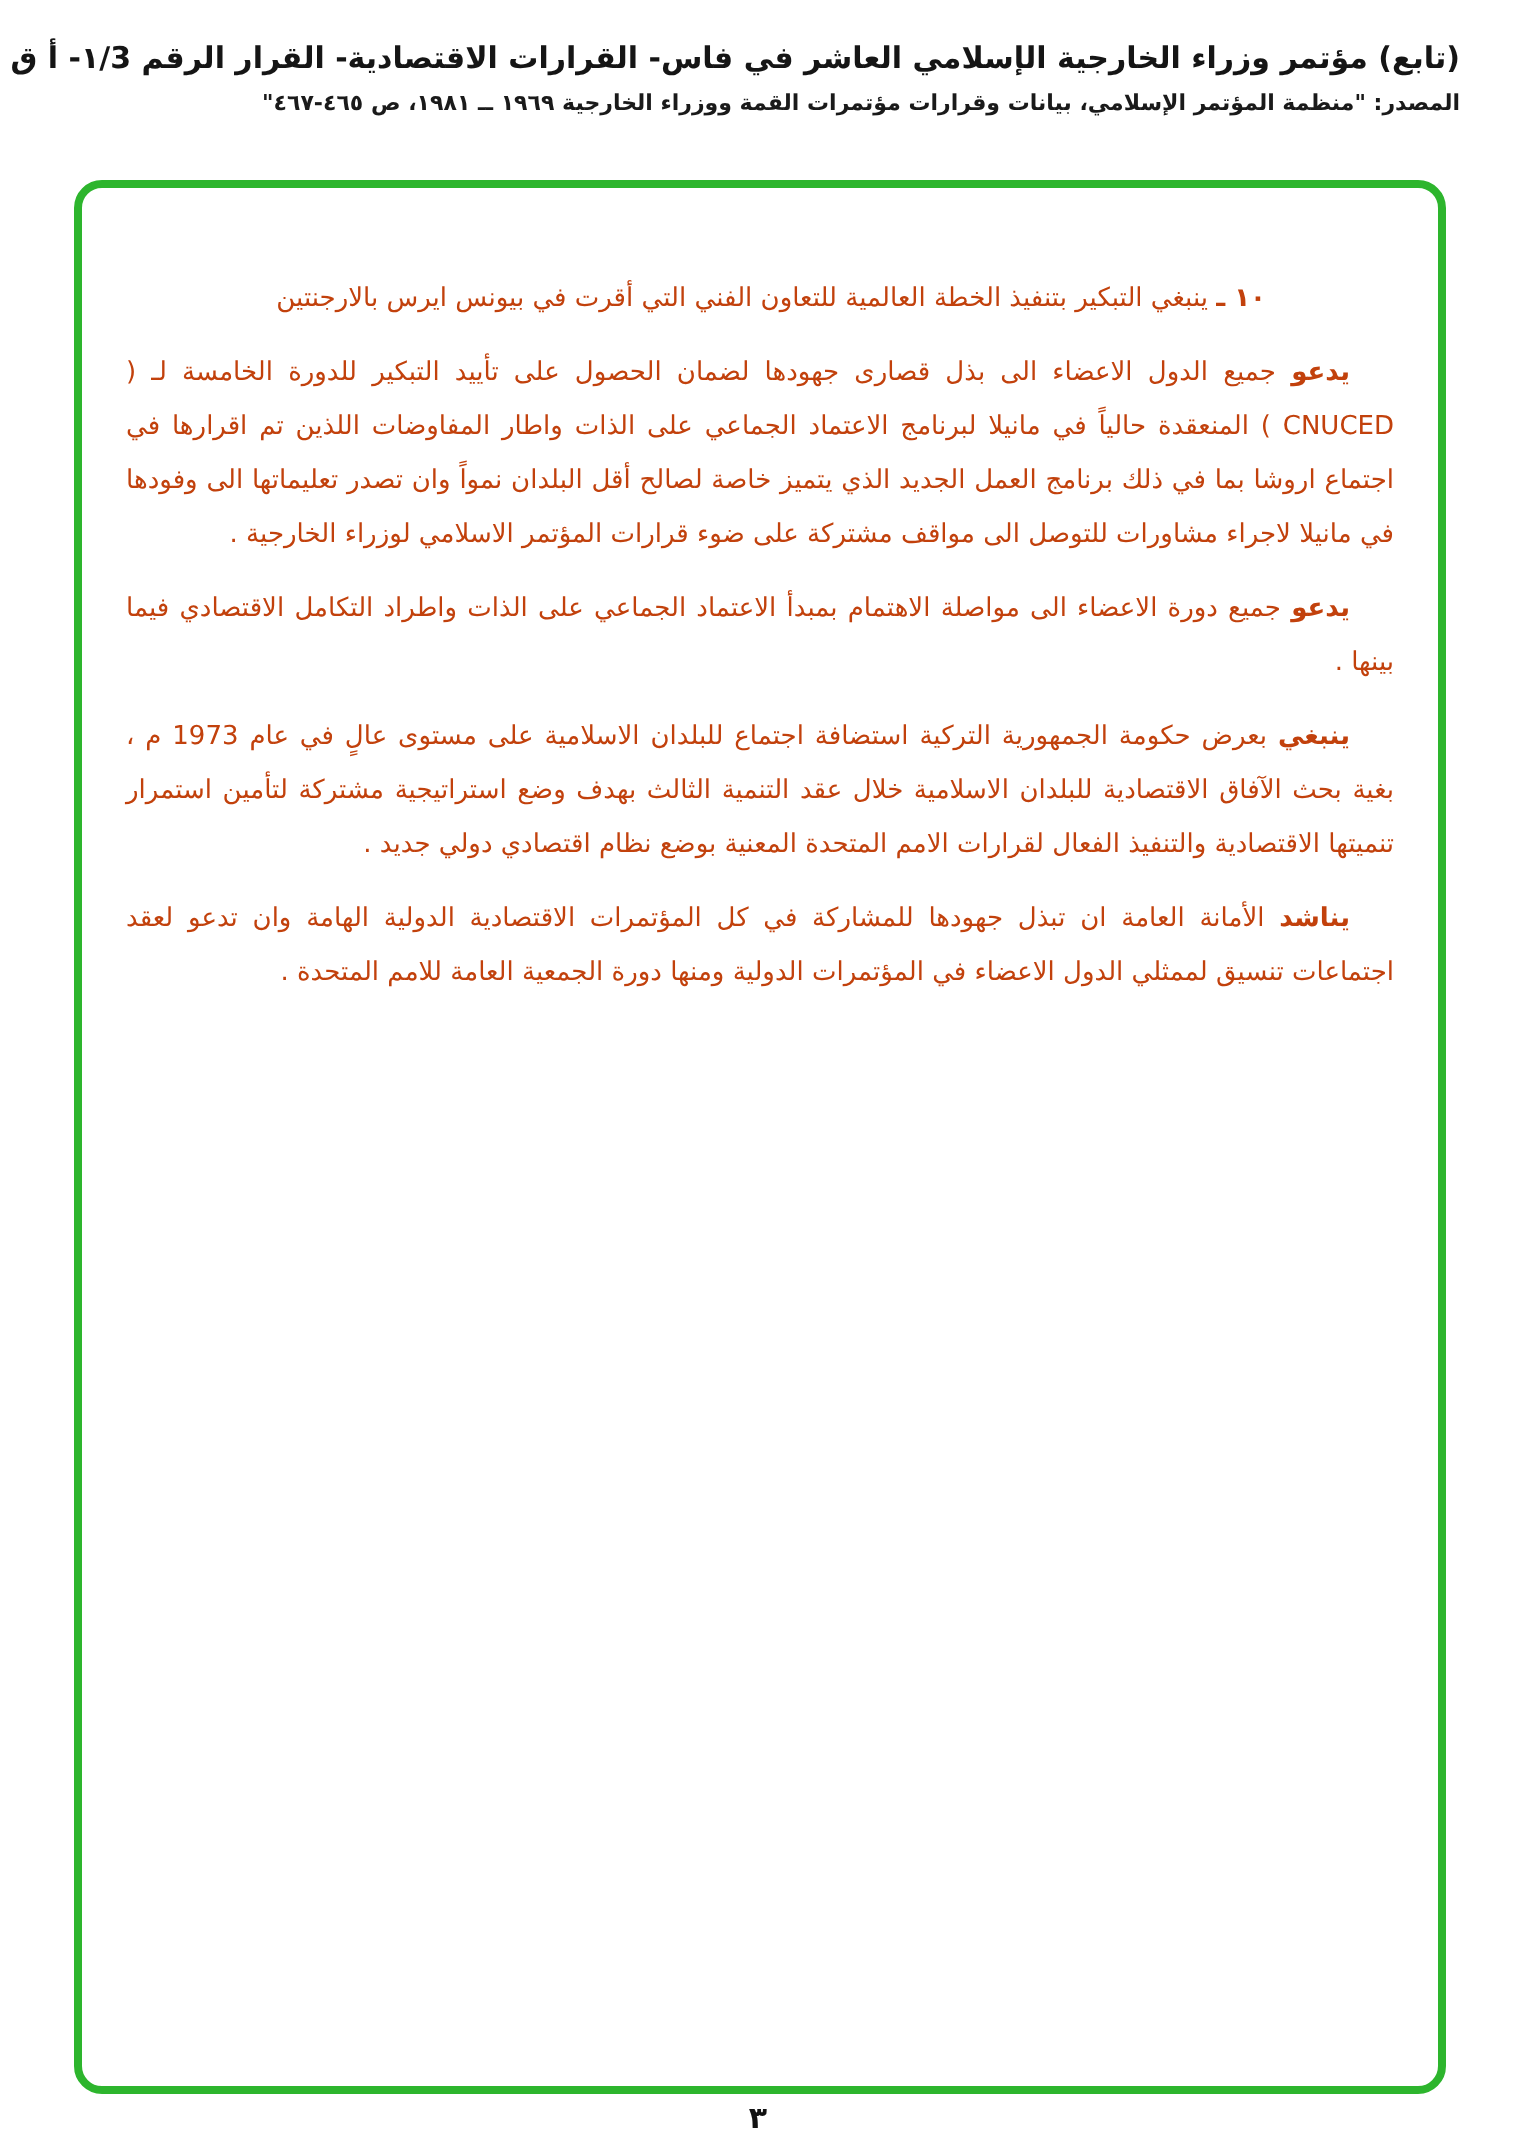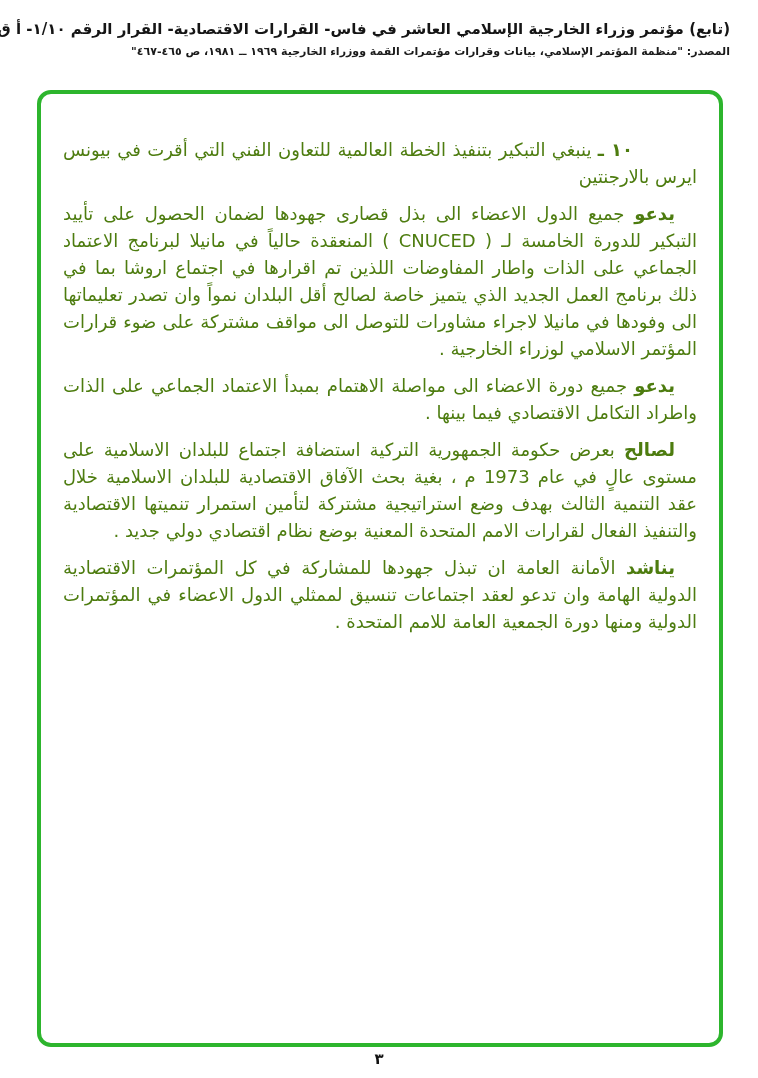--- a/index.html
+++ b/index.html
@@ -44,24 +44,24 @@
     left: 37px;
     width: 686px;
     height: 957px;
     box-sizing: border-box;
     border: 4px solid #2db52d;
     border-radius: 14px;
     background: #ffffff;
   }
   .body-text {
     padding: 42px 22px 0 22px;
-    font-size: 18px;
+    font-size: 13px;
     line-height: 27px;
     text-align: justify;
-    color: #4d7c0f;
+    color: #c2410c;
   }
   .body-text p {
     margin: 0 0 10px 0;
     text-indent: 22px;
   }
   .body-text p.indent-lg {
     text-indent: 64px;
   }
   .lead {
     font-weight: bold;
@@ -76,35 +76,35 @@
     font-weight: bold;
     color: #111;
   }
 </style>
 </head>
 <body>
 
 <div class="sheet">
 
   <header class="doc-header">
-    <div class="header-line1">(تابع)  مؤتمر وزراء الخارجية الإسلامي العاشر في فاس- القرارات الاقتصادية- القرار الرقم ١/١٠- أ ق</div>
+    <div class="header-line1">(تابع)  مؤتمر وزراء الخارجية الإسلامي العاشر في فاس- القرارات الاقتصادية- القرار الرقم ١/3- أ ق</div>
     <div class="header-line2">المصدر: "منظمة المؤتمر الإسلامي، بيانات وقرارات مؤتمرات القمة ووزراء الخارجية ١٩٦٩ ــ ١٩٨١،  ص ٤٦٥-٤٦٧"</div>
   </header>
 
   <div class="green-frame">
     <div class="body-text">
 
       <p class="indent-lg"><span class="lead">١٠ ـ</span> <span>ينبغي التبكير بتنفيذ الخطة العالمية للتعاون الفني التي أقرت في بيونس ايرس بالارجنتين</span></p>
 
       <p><span class="lead">يدعو</span> <span>جميع الدول الاعضاء الى بذل قصارى جهودها لضمان الحصول على تأييد التبكير للدورة الخامسة لـ ( CNUCED ) المنعقدة حالياً في مانيلا لبرنامج الاعتماد الجماعي على الذات واطار المفاوضات اللذين تم اقرارها في اجتماع اروشا بما في ذلك برنامج العمل الجديد الذي يتميز خاصة لصالح أقل البلدان نمواً وان تصدر تعليماتها الى وفودها في مانيلا لاجراء مشاورات للتوصل الى مواقف مشتركة على ضوء قرارات المؤتمر الاسلامي لوزراء الخارجية .</span></p>
 
       <p><span class="lead">يدعو</span> <span>جميع دورة الاعضاء الى مواصلة الاهتمام بمبدأ الاعتماد الجماعي على الذات واطراد التكامل الاقتصادي فيما بينها .</span></p>
 
 
-      <p><span class="lead">لصالح</span> <span>بعرض حكومة الجمهورية التركية استضافة اجتماع للبلدان الاسلامية على مستوى عالٍ في عام 1973 م ، بغية بحث الآفاق الاقتصادية للبلدان الاسلامية خلال عقد التنمية الثالث بهدف وضع استراتيجية مشتركة لتأمين استمرار تنميتها الاقتصادية والتنفيذ الفعال لقرارات الامم المتحدة المعنية بوضع نظام اقتصادي دولي جديد .</span></p>
+      <p><span class="lead">ينبغي</span> <span>بعرض حكومة الجمهورية التركية استضافة اجتماع للبلدان الاسلامية على مستوى عالٍ في عام 1973 م ، بغية بحث الآفاق الاقتصادية للبلدان الاسلامية خلال عقد التنمية الثالث بهدف وضع استراتيجية مشتركة لتأمين استمرار تنميتها الاقتصادية والتنفيذ الفعال لقرارات الامم المتحدة المعنية بوضع نظام اقتصادي دولي جديد .</span></p>
 
       <p><span class="lead">يناشد</span> <span>الأمانة العامة ان تبذل جهودها للمشاركة في كل المؤتمرات الاقتصادية الدولية الهامة وان تدعو لعقد اجتماعات تنسيق لممثلي الدول الاعضاء في المؤتمرات الدولية ومنها دورة الجمعية العامة للامم المتحدة .</span></p>
 
     </div>
   </div>
 
   <div class="page-number">٣</div>
 
 </div>
 

